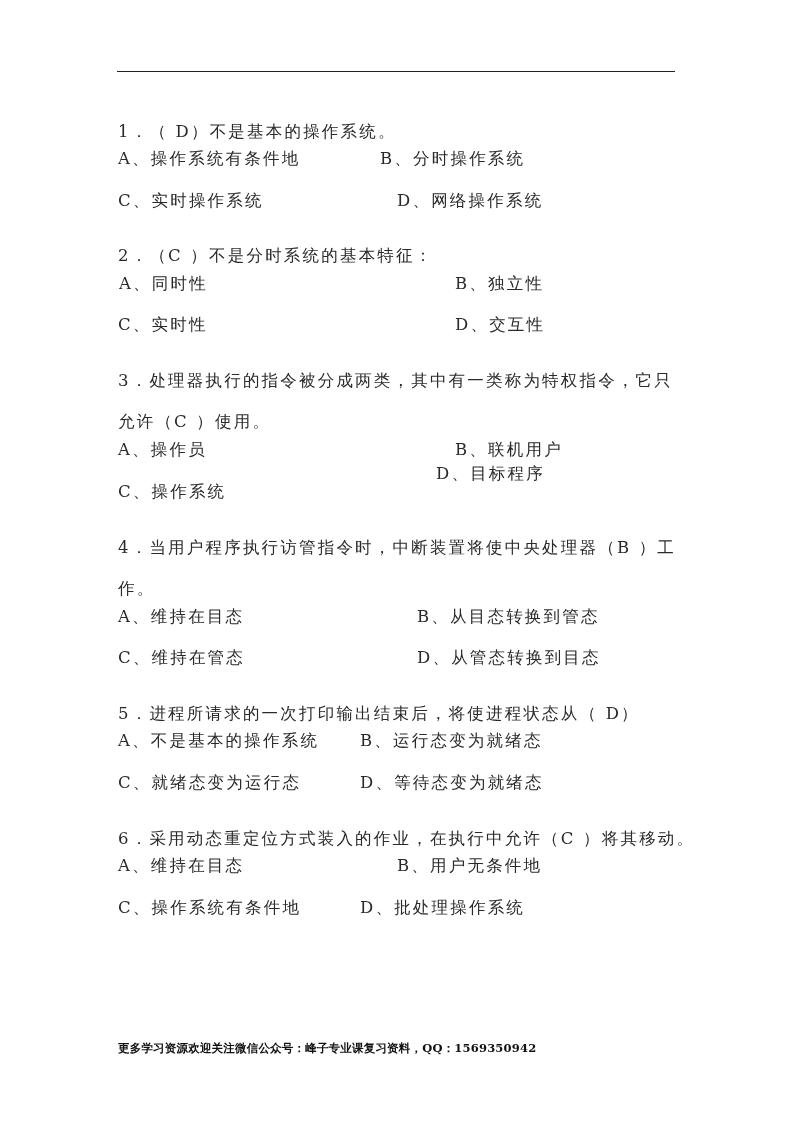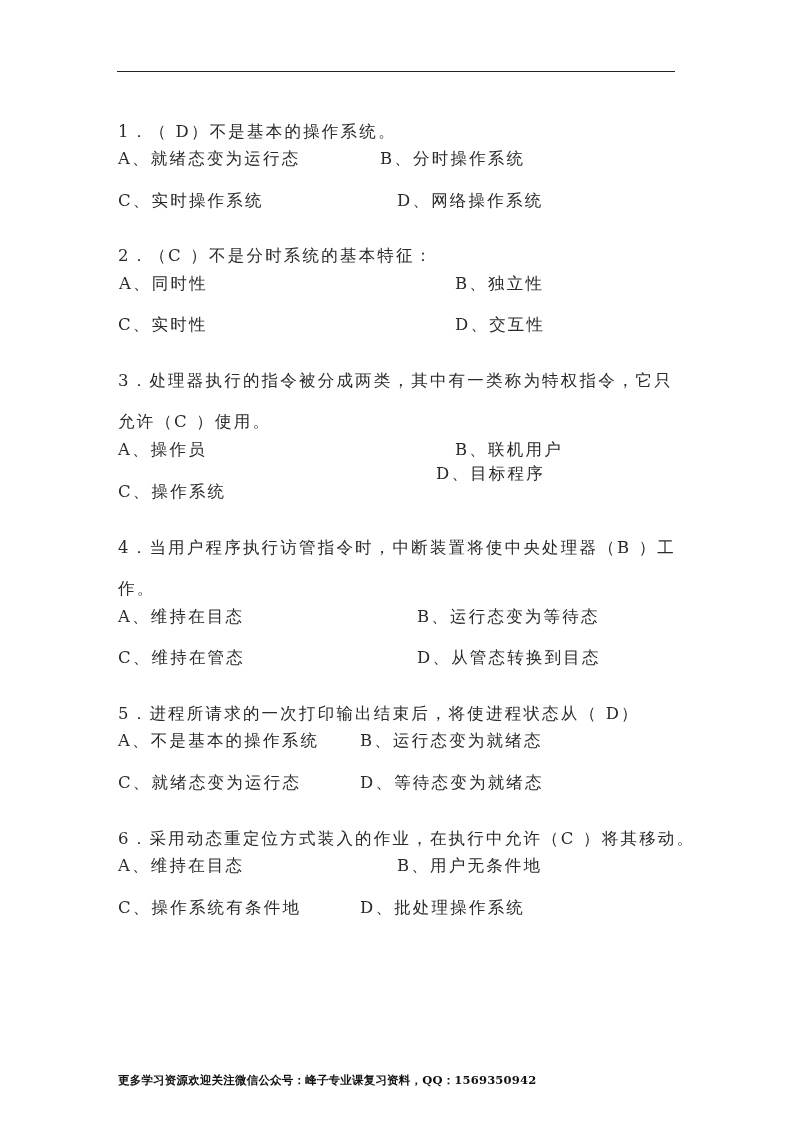--- a/index.html
+++ b/index.html
@@ -12,51 +12,51 @@
     position: absolute; left: 117px; top: 71px; width: 558px; height: 0;
     border-top: 1.5px solid #222;
   }
   .line {
     position: absolute; left: 118px; font-size: 16.5px; letter-spacing: 2.2px;
     white-space: nowrap; line-height: 20px; margin-top: 14px;
   }
   .opt { position: absolute; font-size: 16.5px; letter-spacing: 2.2px; white-space: nowrap; line-height: 20px; }
   .footer {
     position: absolute; left: 118px; top: 1041px; font-size: 11.5px; white-space: nowrap;
-    font-family: "DejaVu Serif", "Liberation Serif", serif; color: #111; font-weight: bold; letter-spacing: 0.2px; margin-top: 32px;
+    font-family: "DejaVu Serif", "Liberation Serif", serif; color: #111; font-weight: bold; letter-spacing: 0.2px;
   }
 </style>
 </head>
 <body>
 
 <div class="header-rule"></div>
 
 <div class="line" style="top:108px">1．（ D）不是基本的操作系统。</div>
-<div class="opt" style="left:118px; top:149px">A、就绪态变为运行态</div>
+<div class="opt" style="left:118px; top:149px">A、操作系统有条件地</div>
 <div class="opt" style="left:380px; top:149px">B、分时操作系统</div>
 <div class="opt" style="left:118px; top:191px">C、实时操作系统</div>
 <div class="opt" style="left:397px; top:191px">D、网络操作系统</div>
 
 <div class="line" style="top:232px">2．（C ）不是分时系统的基本特征：</div>
 <div class="opt" style="left:119px; top:274px">A、同时性</div>
 <div class="opt" style="left:455px; top:274px">B、独立性</div>
 <div class="opt" style="left:118px; top:315px">C、实时性</div>
 <div class="opt" style="left:455px; top:315px">D、交互性</div>
 
 <div class="line" style="top:357px">3．处理器执行的指令被分成两类，其中有一类称为特权指令，它只</div>
 <div class="line" style="top:398px">允许（C ）使用。</div>
 <div class="opt" style="left:118px; top:440px">A、操作员</div>
 <div class="opt" style="left:455px; top:440px">B、联机用户</div>
 <div class="opt" style="left:118px; top:482px">C、操作系统</div>
 <div class="opt" style="left:436px; top:464px">D、目标程序</div>
 
 <div class="line" style="top:524px">4．当用户程序执行访管指令时，中断装置将使中央处理器（B ）工</div>
 <div class="line" style="top:565px">作。</div>
 <div class="opt" style="left:118px; top:607px">A、维持在目态</div>
-<div class="opt" style="left:417px; top:607px">B、运行态变为等待态</div>
+<div class="opt" style="left:417px; top:607px">B、从目态转换到管态</div>
 <div class="opt" style="left:118px; top:648px">C、维持在管态</div>
 <div class="opt" style="left:417px; top:648px">D、从管态转换到目态</div>
 
 <div class="line" style="top:690px">5．进程所请求的一次打印输出结束后，将使进程状态从（ D）</div>
 <div class="opt" style="left:118px; top:731px">A、不是基本的操作系统</div>
 <div class="opt" style="left:360px; top:731px">B、运行态变为就绪态</div>
 <div class="opt" style="left:118px; top:773px">C、就绪态变为运行态</div>
 <div class="opt" style="left:360px; top:773px">D、等待态变为就绪态</div>
 
 <div class="line" style="top:815px">6．采用动态重定位方式装入的作业，在执行中允许（C ）将其移动。</div>

